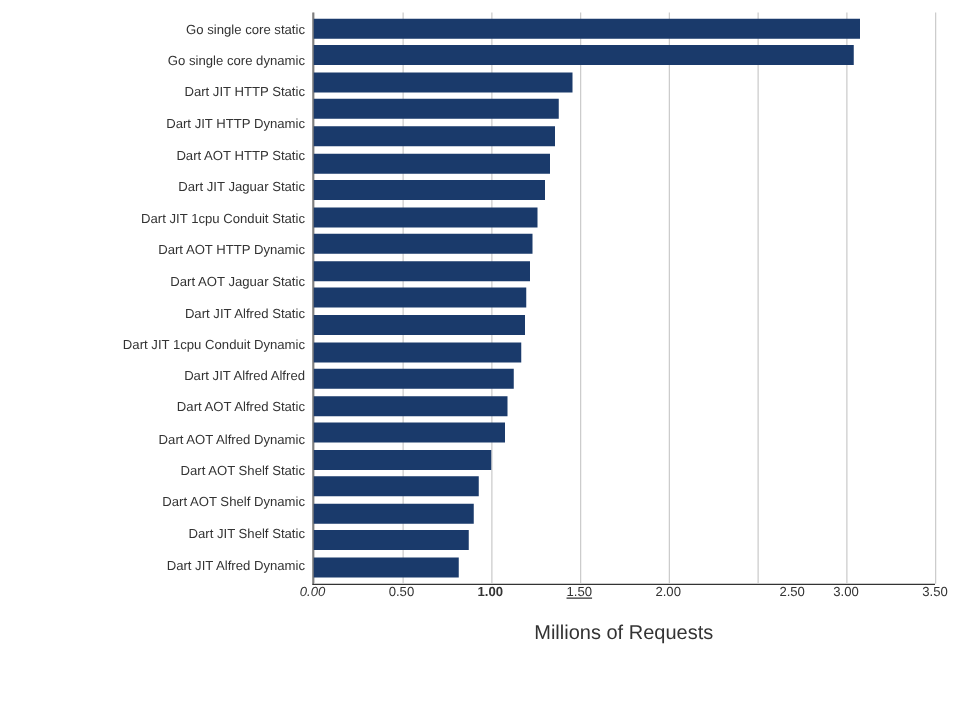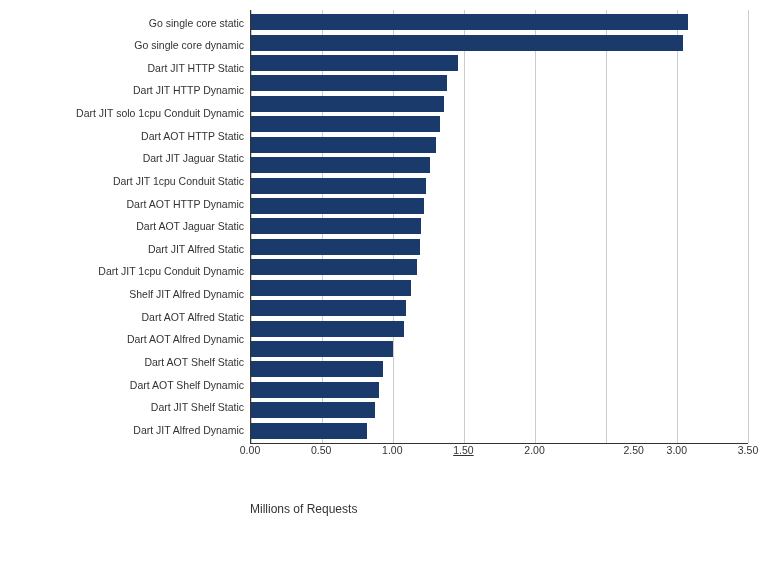--- a/index.html
+++ b/index.html
@@ -87,47 +87,45 @@
       display: block;
       min-width: 1px;
     }
     .x-tick {
       position: absolute;
       transform: translateX(-50%);
       font-size: 10.5px;
       color: #333;
     }
     .x-axis-title {
-      text-align: left;
-      font-size: 12px;
-      color: #333;
-      margin-top: 28px;
+      text-align: center;
+      font-size: 16px;
+      color: #333;
       margin-left: 240px;
     }
   </style>
 </head>
 <body>
 
 <div class="chart-container">
   <div class="chart-area">
     <div class="bars-section">
       <div class="y-labels" id="y-labels">
           <div class="y-label">Go single core static</div>
           <div class="y-label">Go single core dynamic</div>
           <div class="y-label">Dart JIT HTTP Static</div>
           <div class="y-label">Dart JIT HTTP Dynamic</div>
-          <div class="y-label">Dart JIT solo 1cpu Conduit Dynamic</div>
           <div class="y-label">Dart AOT HTTP Static</div>
           <div class="y-label">Dart JIT Jaguar Static</div>
           <div class="y-label">Dart JIT 1cpu Conduit Static</div>
           <div class="y-label">Dart AOT HTTP Dynamic</div>
           <div class="y-label">Dart AOT Jaguar Static</div>
           <div class="y-label">Dart JIT Alfred Static</div>
           <div class="y-label">Dart JIT 1cpu Conduit Dynamic</div>
-          <div class="y-label">Shelf JIT Alfred Dynamic</div>
+          <div class="y-label">Dart JIT Alfred Alfred</div>
           <div class="y-label">Dart AOT Alfred Static</div>
           <div class="y-label">Dart AOT Alfred Dynamic</div>
           <div class="y-label">Dart AOT Shelf Static</div>
           <div class="y-label">Dart AOT Shelf Dynamic</div>
           <div class="y-label">Dart JIT Shelf Static</div>
           <div class="y-label">Dart JIT Alfred Dynamic</div>
         </div>
       <div class="plot-area" id="plot-area">
         <div class="grid-lines" id="grid-lines">
             <div class="grid-line" style="left: 0%;"></div>
@@ -199,23 +197,23 @@
           </div>
           <div class="bar-row">
             <div class="bar" style="width: 24.86%; background: rgb(26, 58, 107);"></div>
           </div>
           <div class="bar-row">
             <div class="bar" style="width: 23.43%; background: rgb(26, 58, 107);"></div>
           </div>
         </div>
     </div>
     <div style="position:relative; margin-left:240px; height:30px;" id="x-tick-container">
-        <span class="x-tick" style="left: 0%;">0.00</span>
+        <span class="x-tick" style="left: 0%; font-style: italic;">0.00</span>
         <span class="x-tick" style="left: 14.29%;">0.50</span>
-        <span class="x-tick" style="left: 28.57%;">1.00</span>
+        <span class="x-tick" style="left: 28.57%; font-weight: bold;">1.00</span>
         <span class="x-tick" style="left: 42.86%; text-decoration: underline;">1.50</span>
         <span class="x-tick" style="left: 57.14%;">2.00</span>
         <span class="x-tick" style="left: 71.43%; margin-left: 28px;">2.50</span>
         <span class="x-tick" style="left: 85.71%;">3.00</span>
         <span class="x-tick" style="left: 100%;">3.50</span>
       </div>
     <div class="x-axis-title" id="x-axis-title">Millions of Requests</div>
   </div>
 </div>
 

